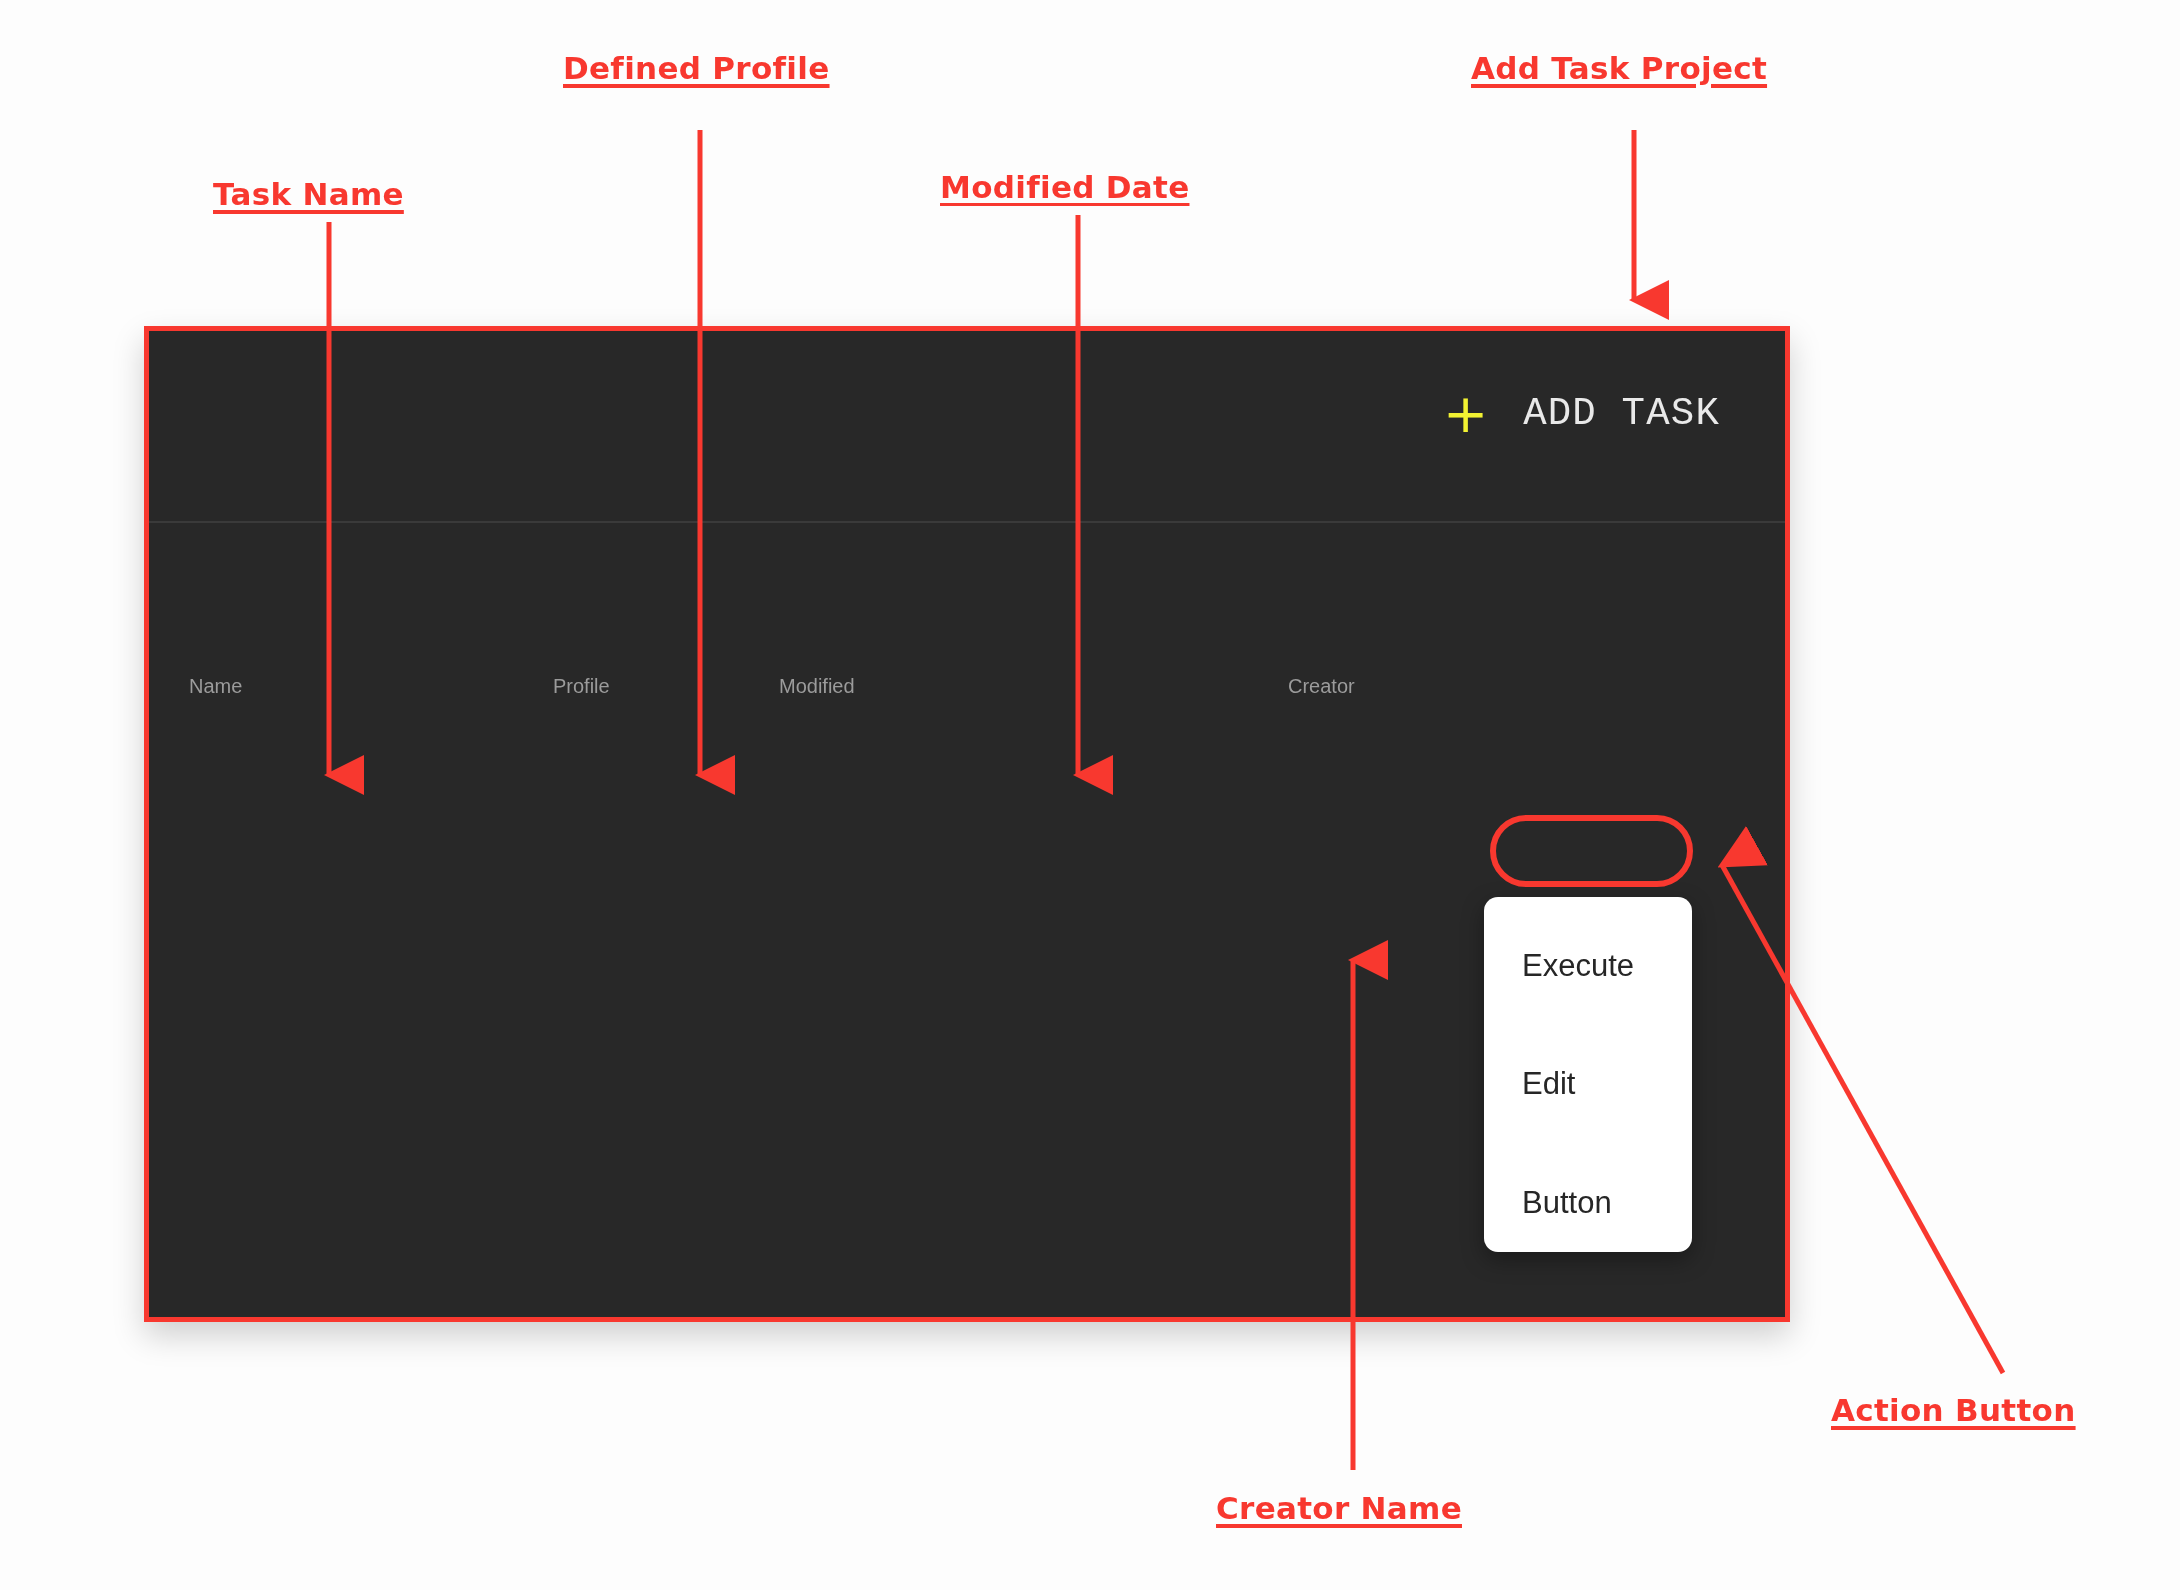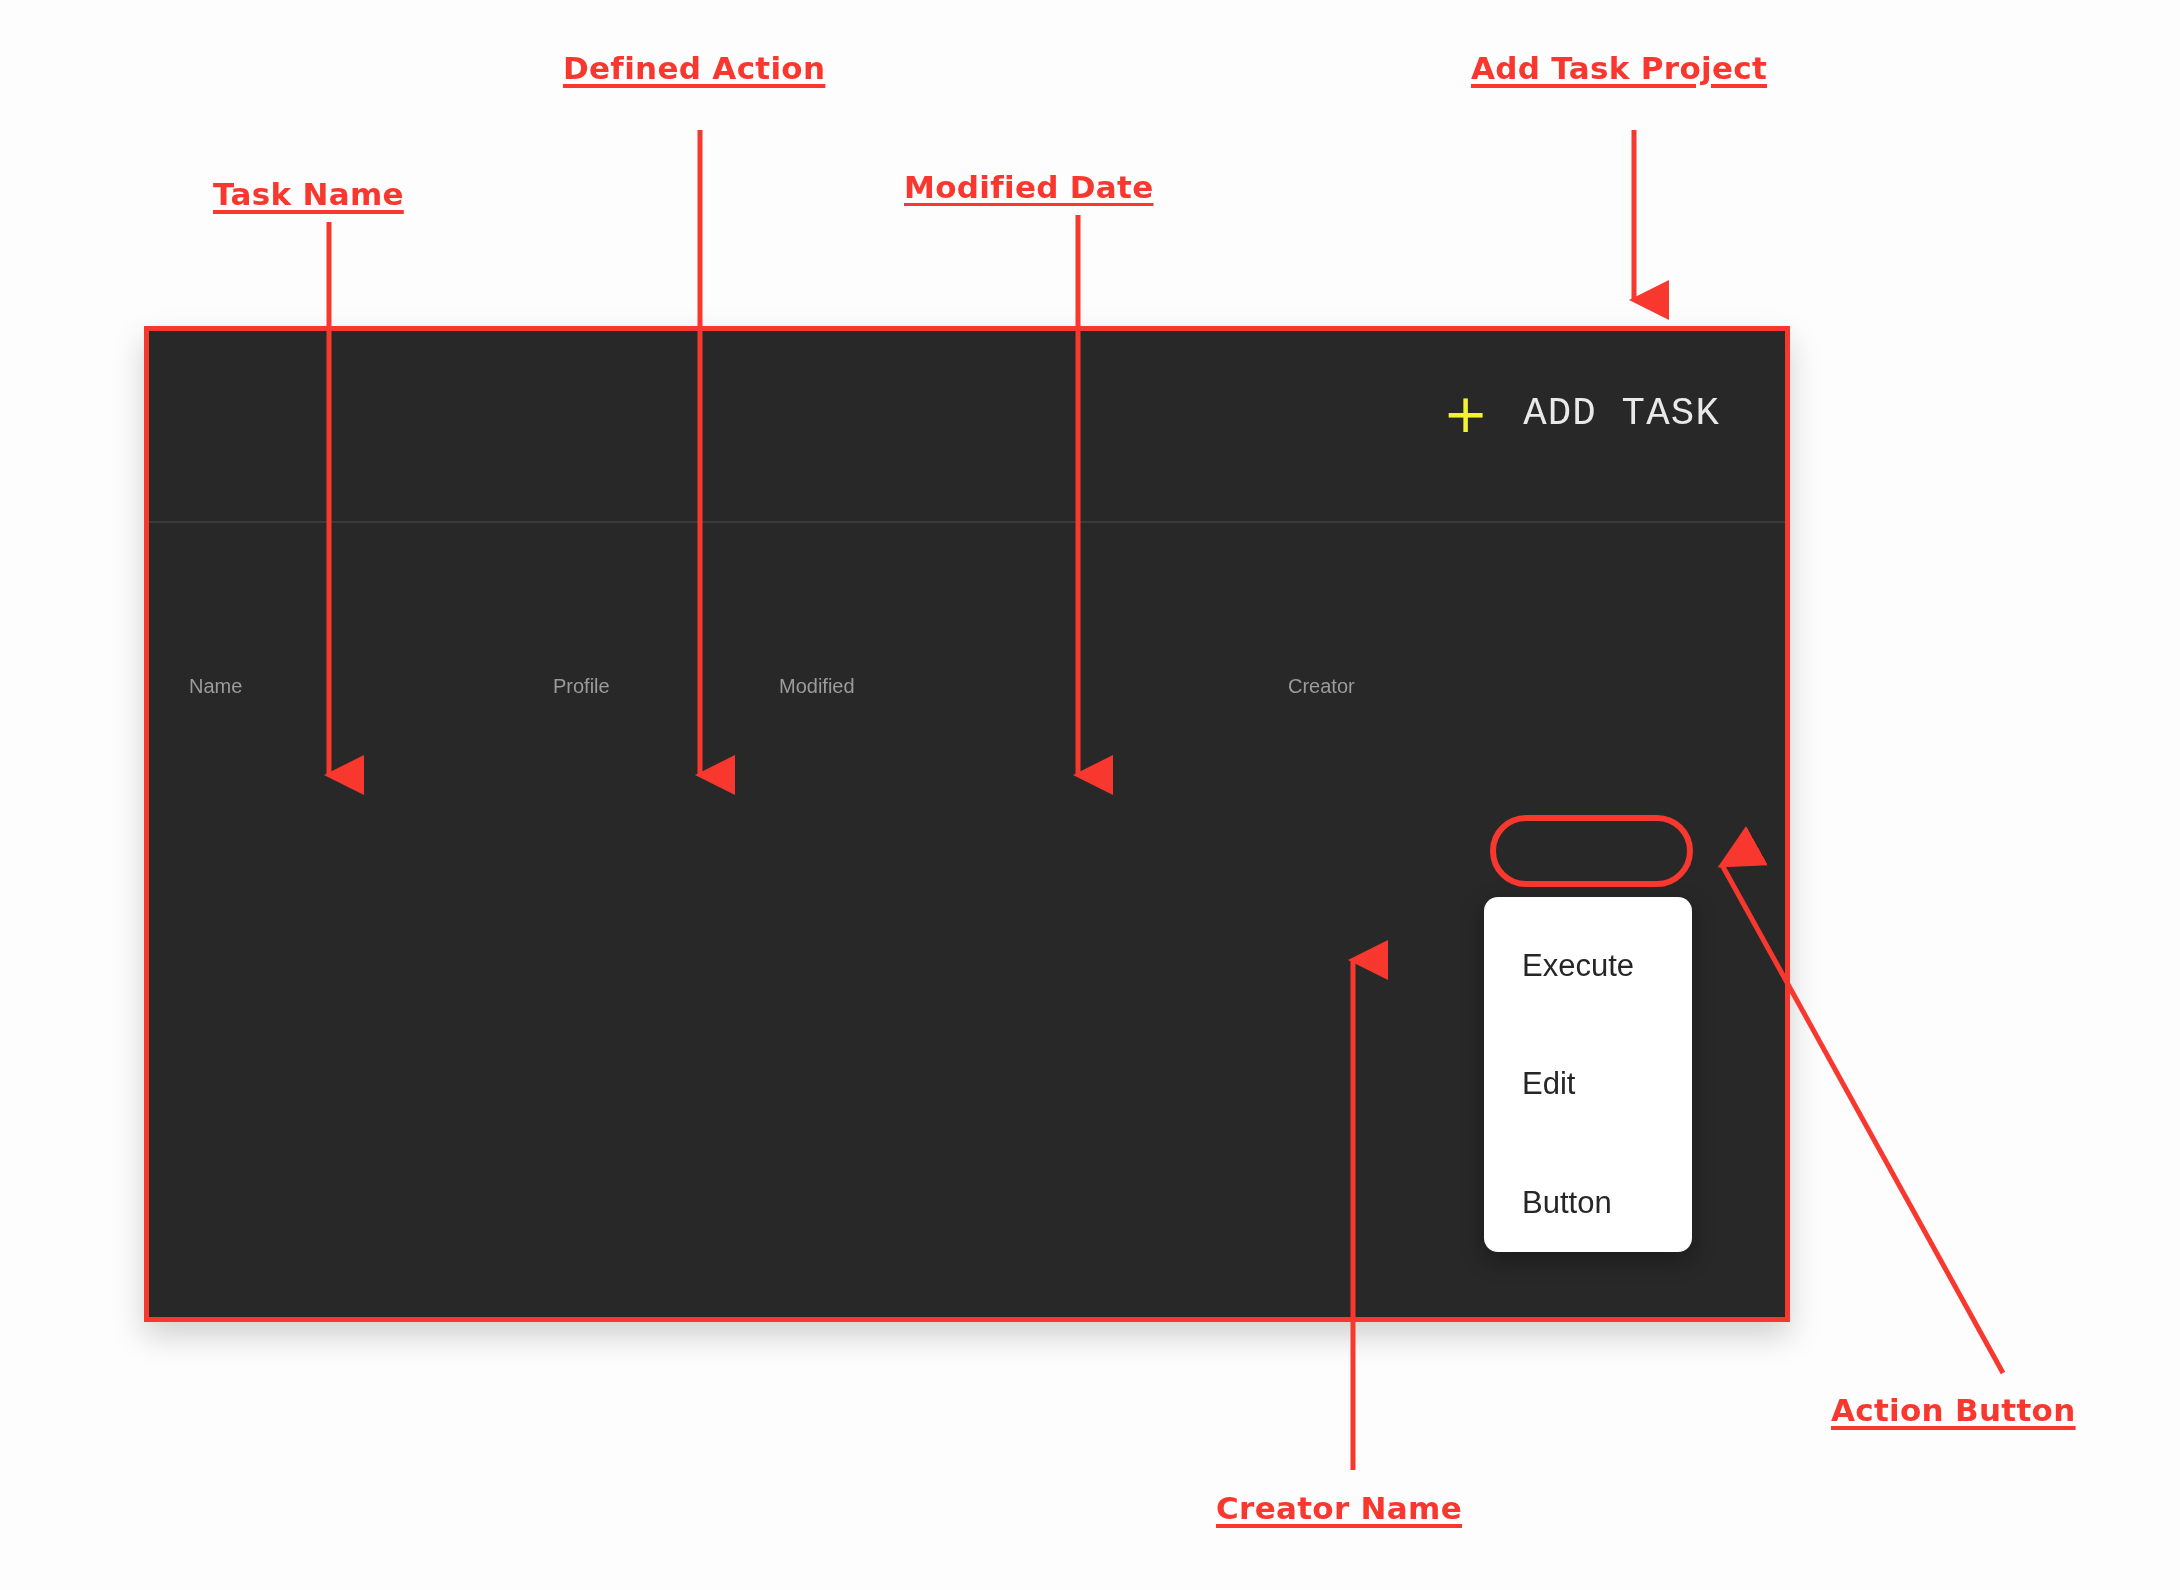--- a/index.html
+++ b/index.html
@@ -33,21 +33,21 @@
     font-weight: bold;
     font-size: 31px;
     letter-spacing: 0.3px;
     text-decoration: underline;
     text-underline-offset: 5px;
     text-decoration-thickness: 4px;
     white-space: nowrap;
   }
   #anno-task-name      { left: 213px;  top: 176px; }
   #anno-defined-profile{ left: 563px;  top: 50px;  }
-  #anno-modified-date  { left: 904px;  top: 169px; text-decoration: underline; }
+  #anno-modified-date  { left: 940px;  top: 169px; text-decoration: underline; }
   #anno-add-task       { left: 1471px; top: 50px;  }
   #anno-action-button  { left: 1831px; top: 1392px;}
   #anno-creator-name   { left: 1216px; top: 1490px;}
 
   
   #app-panel {
     position: absolute;
     left: 144px;
     top: 326px;
     width: 1646px;
@@ -205,21 +205,21 @@
     white-space: nowrap;
   }
   .dd-0 { top: 51px;  }
   .dd-1 { top: 169px; }
   .dd-2 { top: 288px; }
 </style>
 </head>
 <body>
 
 <div class="anno-label" id="anno-task-name">Task Name</div>
-<div class="anno-label" id="anno-defined-profile">Defined Action</div>
+<div class="anno-label" id="anno-defined-profile">Defined Profile</div>
 <div class="anno-label" id="anno-modified-date">Modified Date</div>
 <div class="anno-label" id="anno-add-task">Add Task Project</div>
 <div class="anno-label" id="anno-action-button">Action Button</div>
 <div class="anno-label" id="anno-creator-name">Creator Name</div>
 
 <svg id="annotation-svg" viewBox="0 0 2180 1590">
   <defs>
     <marker id="arrowhead-down" markerWidth="8" markerHeight="8" refX="4" refY="7" orient="auto">
       <polygon points="0,0 8,0 4,8" fill="#F8382F"></polygon>
     </marker>

